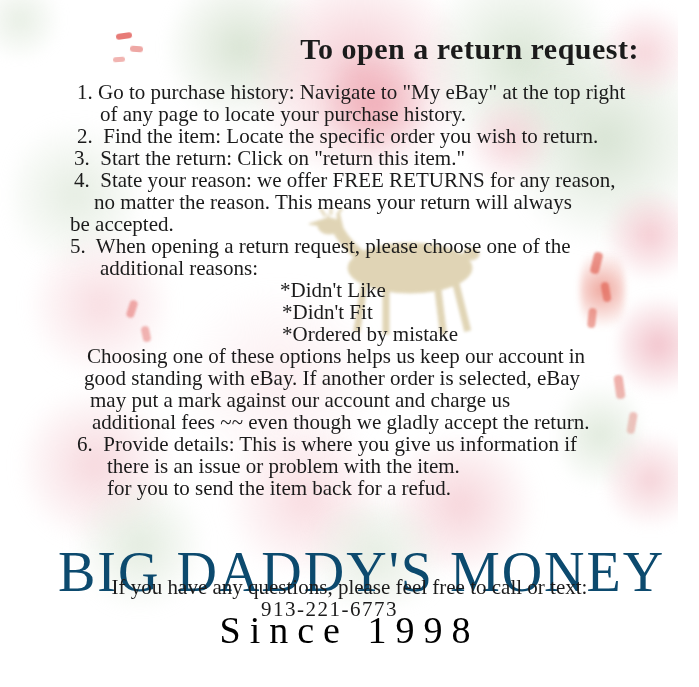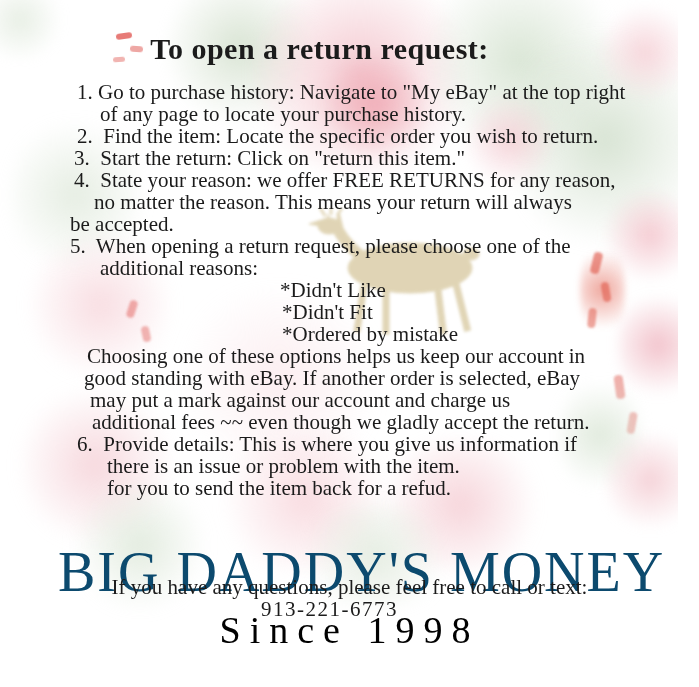--- a/index.html
+++ b/index.html
@@ -19,21 +19,21 @@
     font-family:"Liberation Serif", serif;
   }
   .wm-since{
     position:absolute;top:608px;left:0;width:699px;z-index:1;text-align:center;
     font-size:38px;letter-spacing:9px;color:#000000;white-space:pre;
     font-family:"Liberation Serif", serif;
   }
   
   #content{position:absolute;left:0;top:0;width:699px;height:687px;z-index:2;}
   .title{
-    position:absolute;top:32px;left:0;width:699px;text-align:center;
+    position:absolute;top:32px;left:0;width:699px;text-align:right;
     padding-right:60px;box-sizing:border-box;
     font-size:30px;font-weight:bold;letter-spacing:0.5px;
   }
   #lines{position:absolute;top:81px;left:0;width:680px;padding-left:32px;}
   .ln{height:22px;line-height:22px;font-size:21px;white-space:pre;}
   .footer-line{
     position:absolute;top:575px;left:0;width:699px;text-align:center;
     font-size:21px;white-space:pre;
   }
   .footer-phone{

